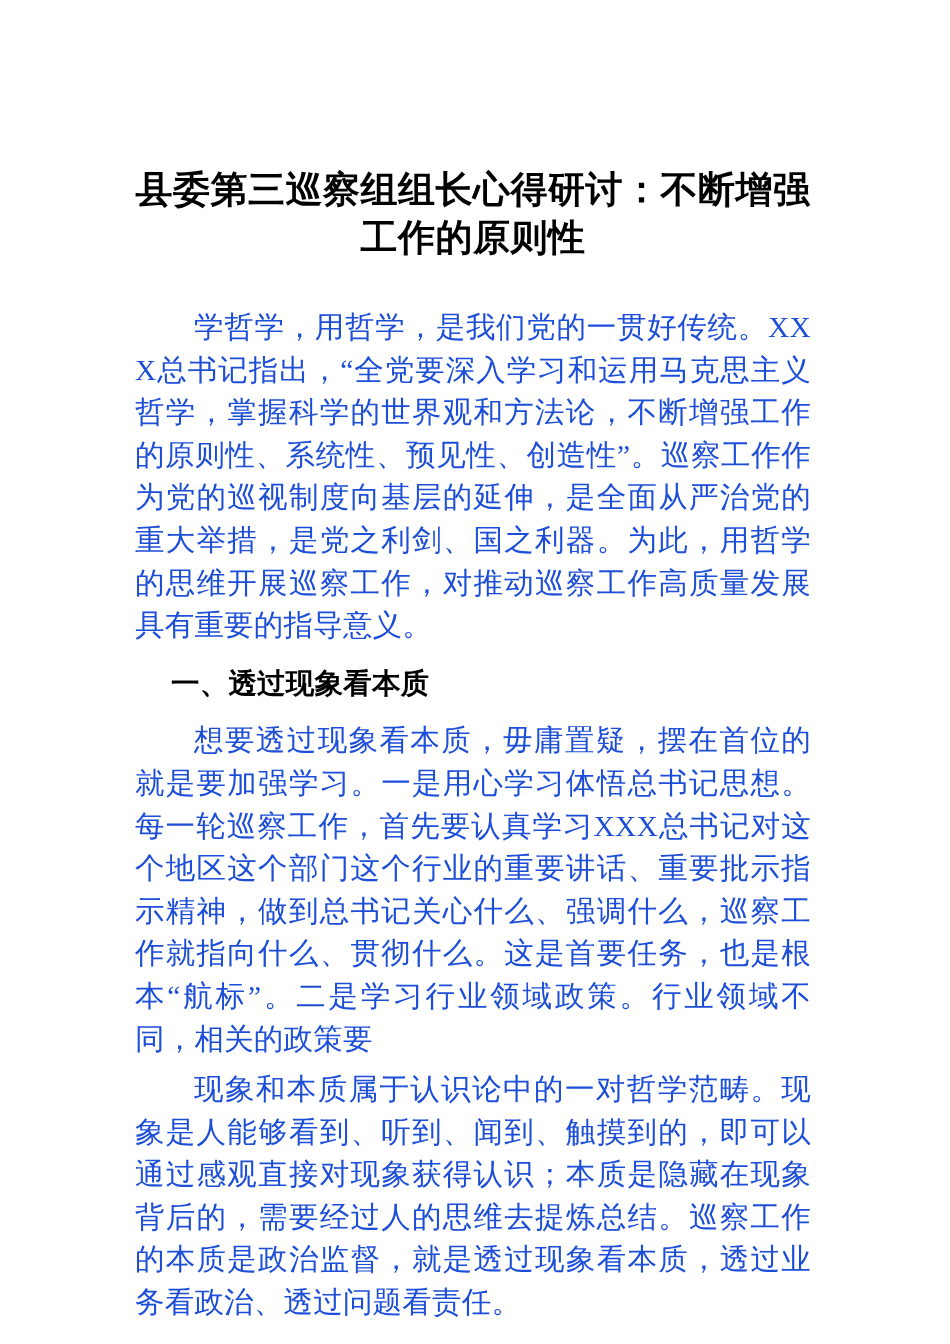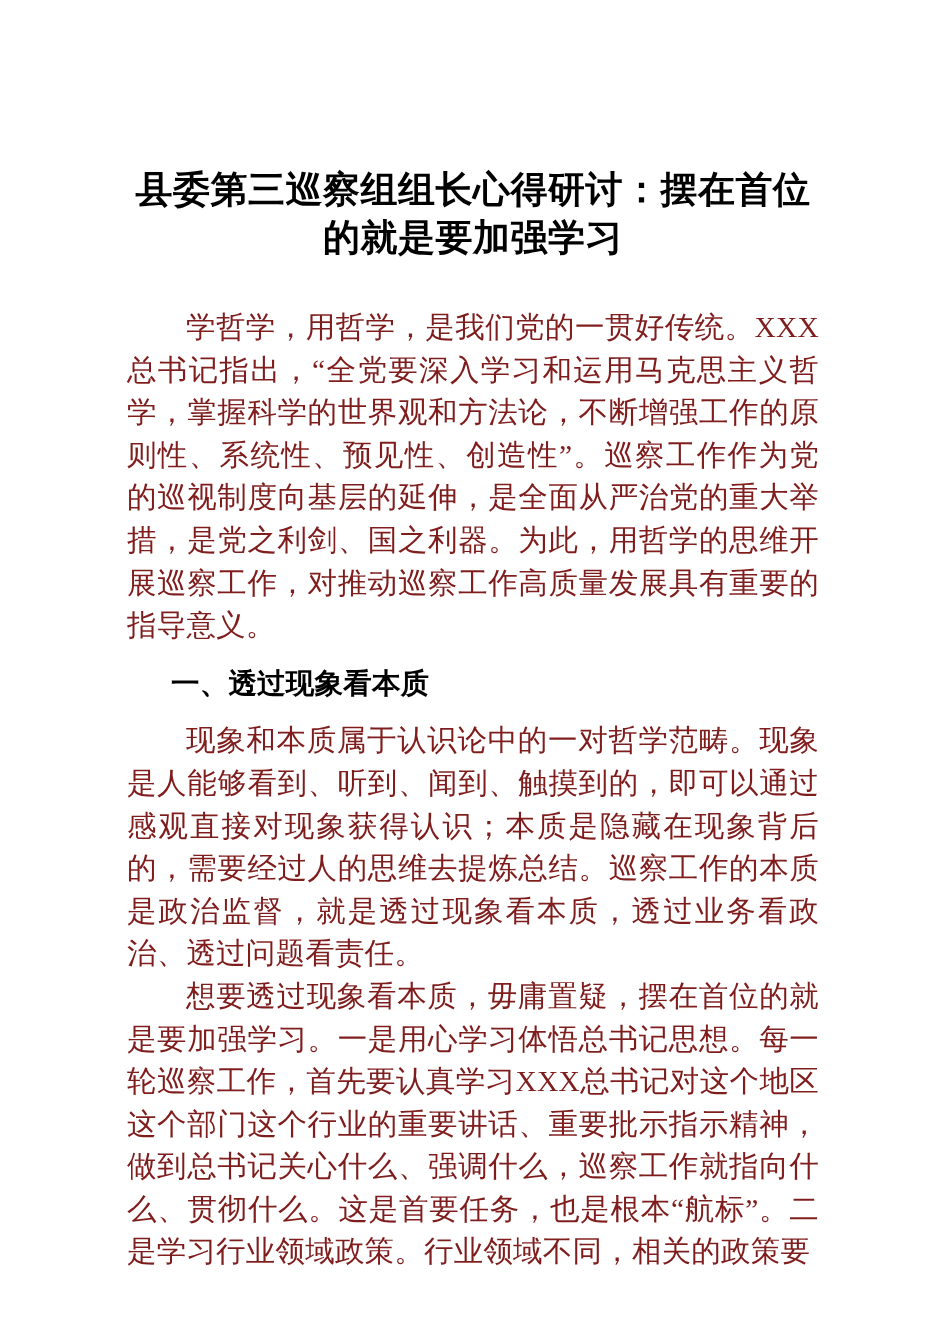--- a/index.html
+++ b/index.html
@@ -41,29 +41,29 @@
     letter-spacing: 0.5px;
     color: #000000;
     white-space: pre-wrap;
   }
 
   .body-block {
     margin-top: 44px;
   }
 
   p.para {
-    margin: 0;
+    margin: 8px;
     font-family: "Liberation Serif", "DejaVu Serif", serif;
     font-size: 29.5px;
     line-height: 42.6px;
     text-align: justify;
     text-justify: inter-character;
     text-indent: 59px;
     letter-spacing: 0.2px;
-    color: #7f1d1d;
+    color: #1d4ed8;
     word-break: break-all;
   }
 
   h2.section-heading {
     margin: 15px;
     font-family: "Liberation Sans", "DejaVu Sans", sans-serif;
     font-weight: bold;
     font-size: 28.5px;
     line-height: 42.6px;
     text-indent: 29px;
@@ -71,29 +71,29 @@
     color: #000000;
   }
 </style>
 </head>
 <body>
 
 <div class="page">
 
   <div class="content">
 
-    <h1 class="doc-title">县委第三巡察组组长心得研讨：摆在首位的就是要加强学习</h1>
+    <h1 class="doc-title">县委第三巡察组组长心得研讨：不断增强工作的原则性</h1>
 
     <div class="body-block">
 
       <p class="para">学哲学，用哲学，是我们党的一贯好传统。XXX总书记指出，“全党要深入学习和运用马克思主义哲学，掌握科学的世界观和方法论，不断增强工作的原则性、系统性、预见性、创造性”。巡察工作作为党的巡视制度向基层的延伸，是全面从严治党的重大举措，是党之利剑、国之利器。为此，用哲学的思维开展巡察工作，对推动巡察工作高质量发展具有重要的指导意义。</p>
 
       <h2 class="section-heading">一、透过现象看本质</h2>
 
+      <p class="para">想要透过现象看本质，毋庸置疑，摆在首位的就是要加强学习。一是用心学习体悟总书记思想。每一轮巡察工作，首先要认真学习XXX总书记对这个地区这个部门这个行业的重要讲话、重要批示指示精神，做到总书记关心什么、强调什么，巡察工作就指向什么、贯彻什么。这是首要任务，也是根本“航标”。二是学习行业领域政策。行业领域不同，相关的政策要</p>
+
       <p class="para">现象和本质属于认识论中的一对哲学范畴。现象是人能够看到、听到、闻到、触摸到的，即可以通过感观直接对现象获得认识；本质是隐藏在现象背后的，需要经过人的思维去提炼总结。巡察工作的本质是政治监督，就是透过现象看本质，透过业务看政治、透过问题看责任。</p>
-
-      <p class="para">想要透过现象看本质，毋庸置疑，摆在首位的就是要加强学习。一是用心学习体悟总书记思想。每一轮巡察工作，首先要认真学习XXX总书记对这个地区这个部门这个行业的重要讲话、重要批示指示精神，做到总书记关心什么、强调什么，巡察工作就指向什么、贯彻什么。这是首要任务，也是根本“航标”。二是学习行业领域政策。行业领域不同，相关的政策要</p>
 
     </div>
 
   </div>
 
 </div>
 
 </body></html>

